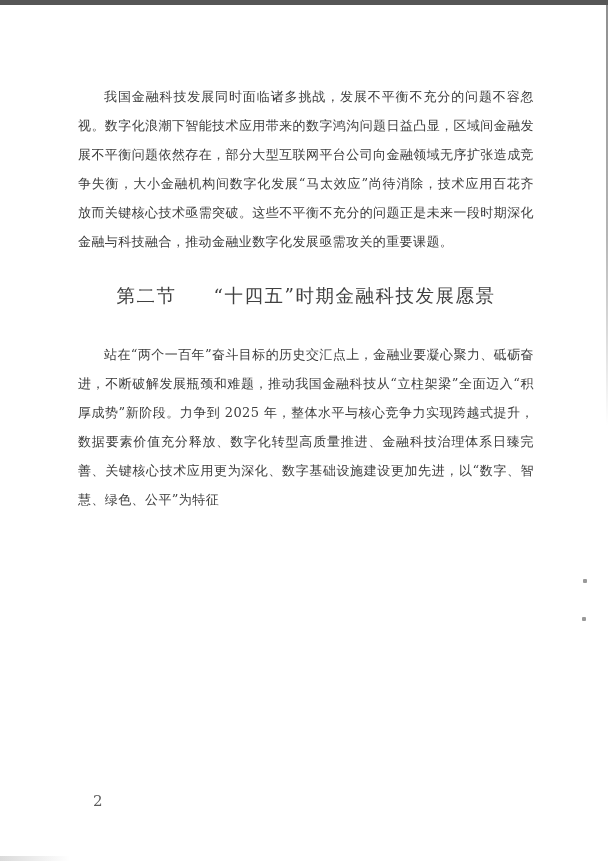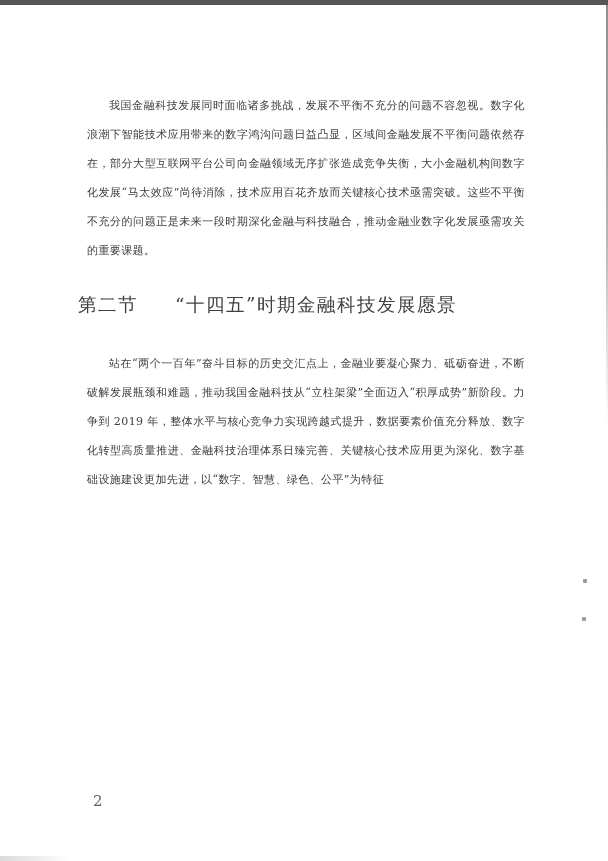--- a/index.html
+++ b/index.html
@@ -44,31 +44,31 @@
   }
   
   .content {
     position: absolute;
     left: 78px;
     top: 82px;
     width: 456px;
     color: #3c3c3c;
   }
   p.body-para {
-    margin: 9px;
-    font-size: 11px;
+    margin: 0;
+    font-size: 13px;
     line-height: 29px;
     letter-spacing: 0.4px;
     text-align: justify;
     text-indent: 2em;
     color: #3c3c3c;
   }
   .section-heading {
     margin: 25px 0 30px 0;
-    text-align: left;
+    text-align: center;
     font-size: 18.5px;
     line-height: 29px;
     letter-spacing: 1.5px;
     color: #404040;
     white-space: nowrap;
   }
   .section-heading .section-label {
     margin-right: 2em;
   }
   .page-number {
@@ -94,19 +94,19 @@
 
   <div class="content">
 
     <p class="body-para">我国金融科技发展同时面临诸多挑战，发展不平衡不充分的问题不容忽视。数字化浪潮下智能技术应用带来的数字鸿沟问题日益凸显，区域间金融发展不平衡问题依然存在，部分大型互联网平台公司向金融领域无序扩张造成竞争失衡，大小金融机构间数字化发展“马太效应”尚待消除，技术应用百花齐放而关键核心技术亟需突破。这些不平衡不充分的问题正是未来一段时期深化金融与科技融合，推动金融业数字化发展亟需攻关的重要课题。</p>
 
     <div class="section-heading">
       <span class="section-label">第二节</span><span>“十四五”时期金融科技发展愿景</span>
     </div>
 
 
-    <p class="body-para">站在“两个一百年”奋斗目标的历史交汇点上，金融业要凝心聚力、砥砺奋进，不断破解发展瓶颈和难题，推动我国金融科技从“立柱架梁”全面迈入“积厚成势”新阶段。力争到 2019 年，整体水平与核心竞争力实现跨越式提升，数据要素价值充分释放、数字化转型高质量推进、金融科技治理体系日臻完善、关键核心技术应用更为深化、数字基础设施建设更加先进，以“数字、智慧、绿色、公平”为特征</p>
+    <p class="body-para">站在“两个一百年”奋斗目标的历史交汇点上，金融业要凝心聚力、砥砺奋进，不断破解发展瓶颈和难题，推动我国金融科技从“立柱架梁”全面迈入“积厚成势”新阶段。力争到 2025 年，整体水平与核心竞争力实现跨越式提升，数据要素价值充分释放、数字化转型高质量推进、金融科技治理体系日臻完善、关键核心技术应用更为深化、数字基础设施建设更加先进，以“数字、智慧、绿色、公平”为特征</p>
 
   </div>
 
   <div class="page-number">2</div>
 
 </div>
 
 </body></html>

